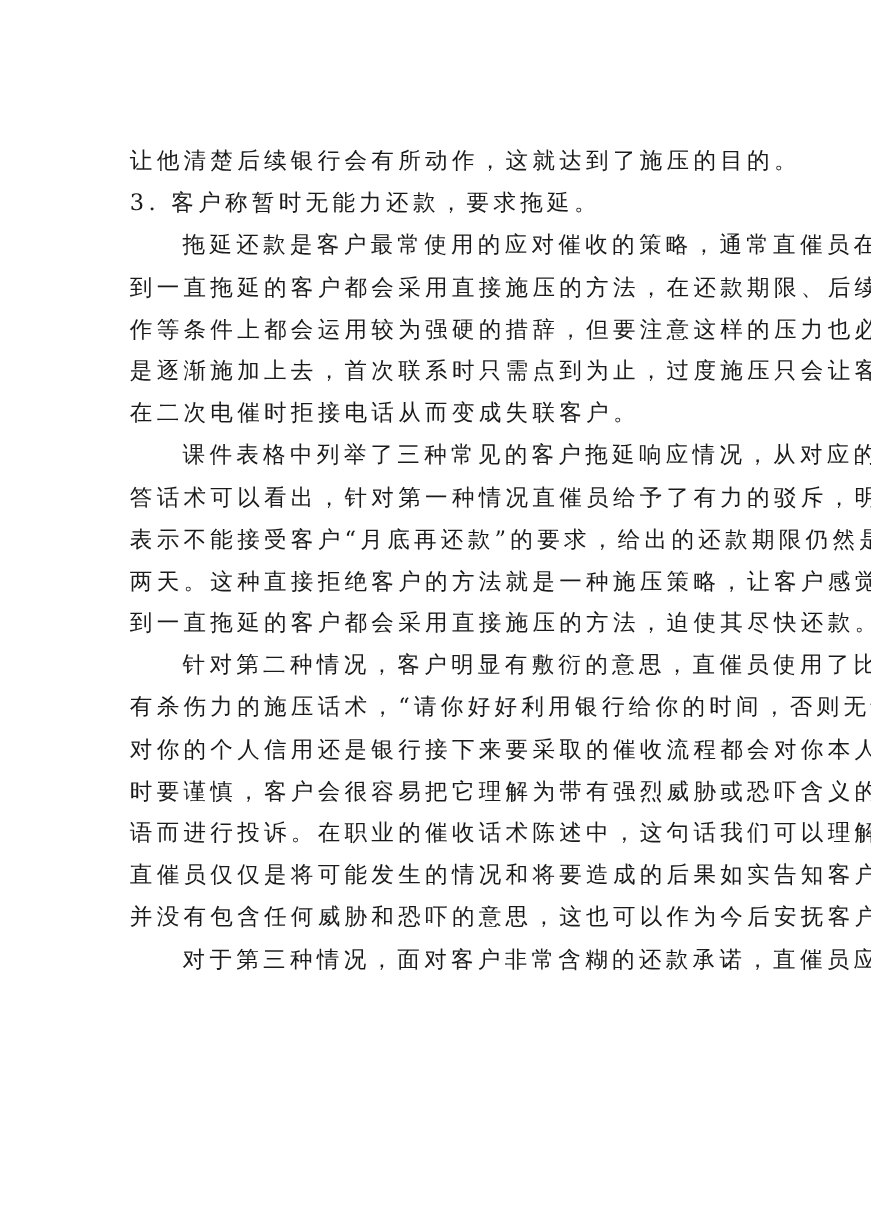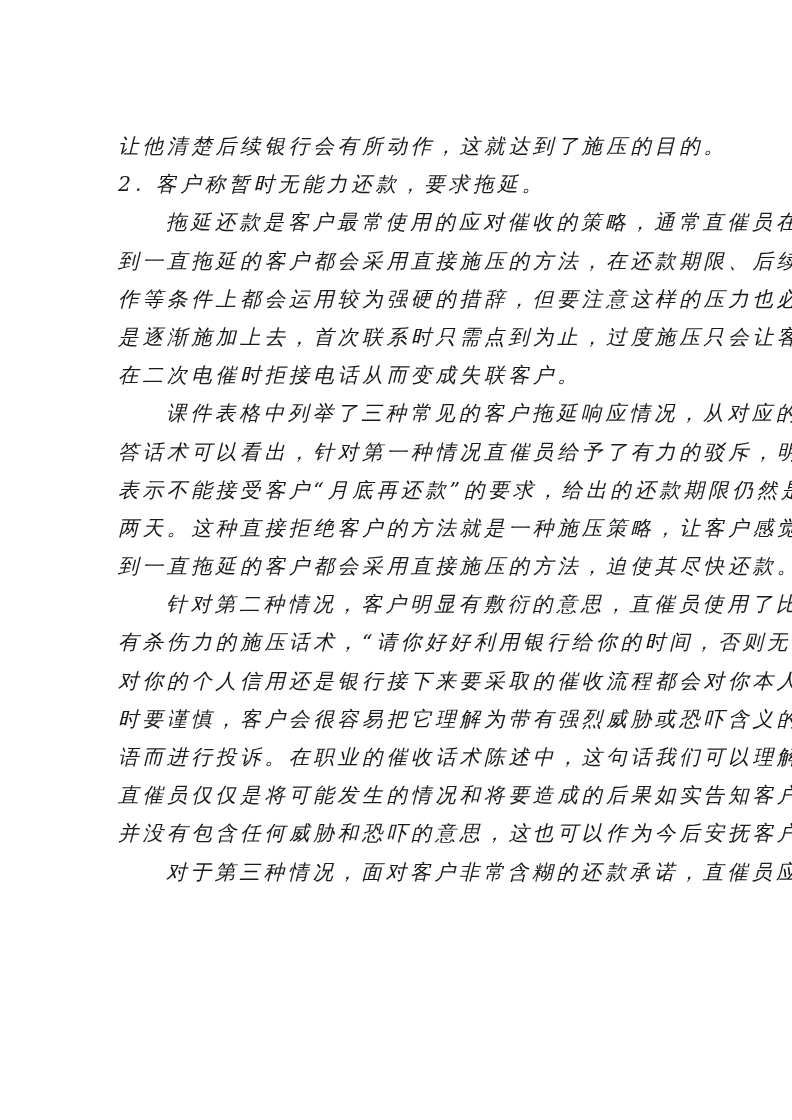--- a/index.html
+++ b/index.html
@@ -20,32 +20,31 @@
       left: 118px;
       top: 127px;
       width: 548px;
     }
     .line {
       height: 38.2px;
       line-height: 38.2px;
       font-size: 20.5px;
       white-space: nowrap;
       letter-spacing: 3.9px;
-      font-style: italic;
     }
     .indent {
       padding-left: 48px;
     }
   </style>
 </head>
 <body>
 
 <div class="page">
   <div class="line">让他清楚后续银行会有所动作，这就达到了施压的目的。</div>
-  <div class="line">2. 客户称暂时无能力还款，要求拖延。</div>
+  <div class="line">3. 客户称暂时无能力还款，要求拖延。</div>
   <div class="line indent">拖延还款是客户最常使用的应对催收的策略，通常直催员在遇</div>
   <div class="line">到一直拖延的客户都会采用直接施压的方法，在还款期限、后续动</div>
   <div class="line">作等条件上都会运用较为强硬的措辞，但要注意这样的压力也必须</div>
   <div class="line">是逐渐施加上去，首次联系时只需点到为止，过度施压只会让客户</div>
   <div class="line">在二次电催时拒接电话从而变成失联客户。</div>
   <div class="line indent">课件表格中列举了三种常见的客户拖延响应情况，从对应的应</div>
   <div class="line">答话术可以看出，针对第一种情况直催员给予了有力的驳斥，明确</div>
   <div class="line">表示不能接受客户“月底再还款”的要求，给出的还款期限仍然是</div>
   <div class="line">两天。这种直接拒绝客户的方法就是一种施压策略，让客户感觉在</div>
   <div class="line">到一直拖延的客户都会采用直接施压的方法，迫使其尽快还款。</div>

